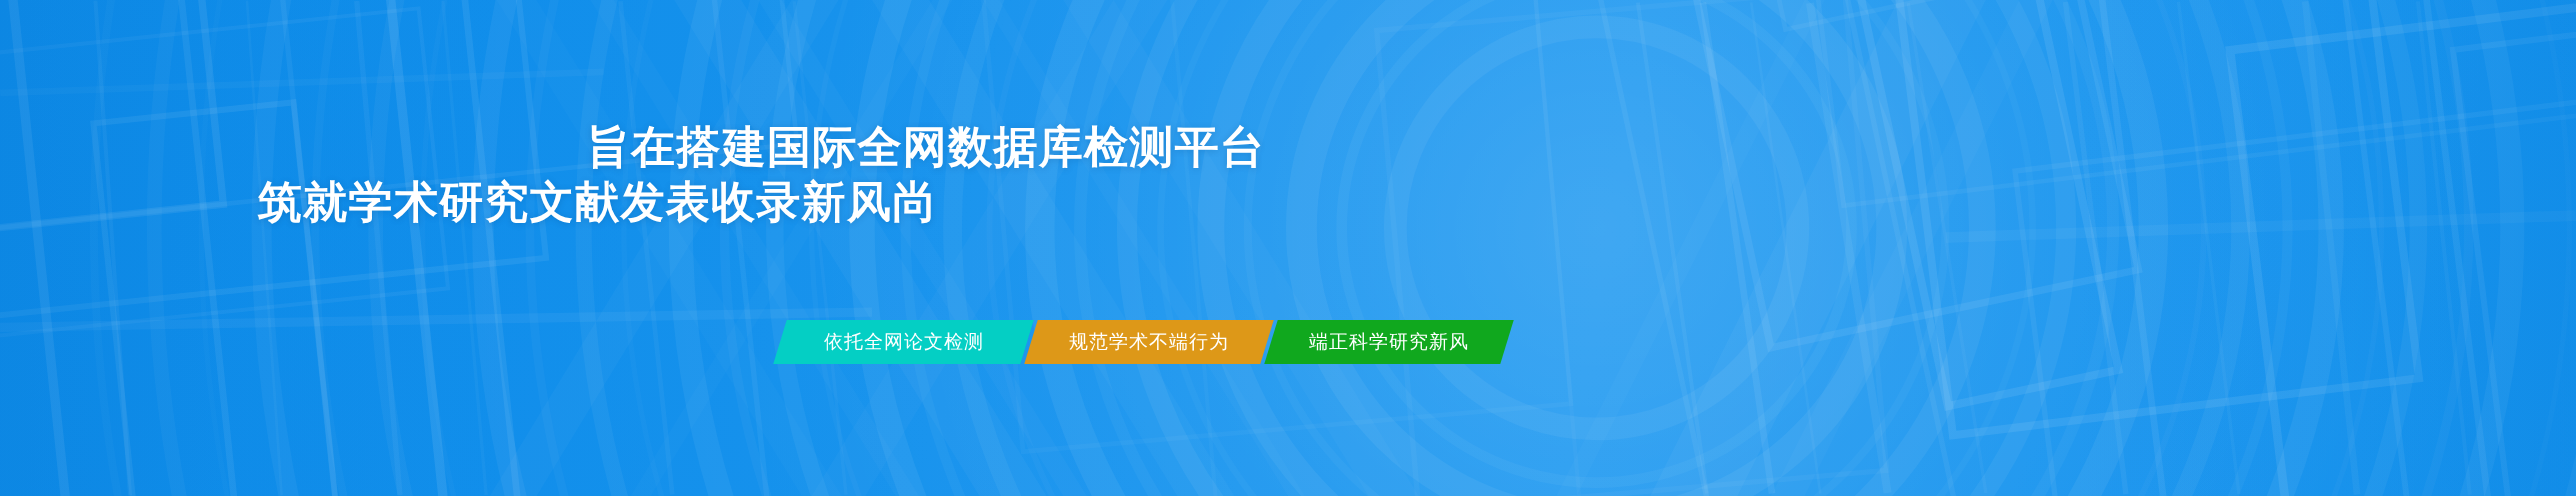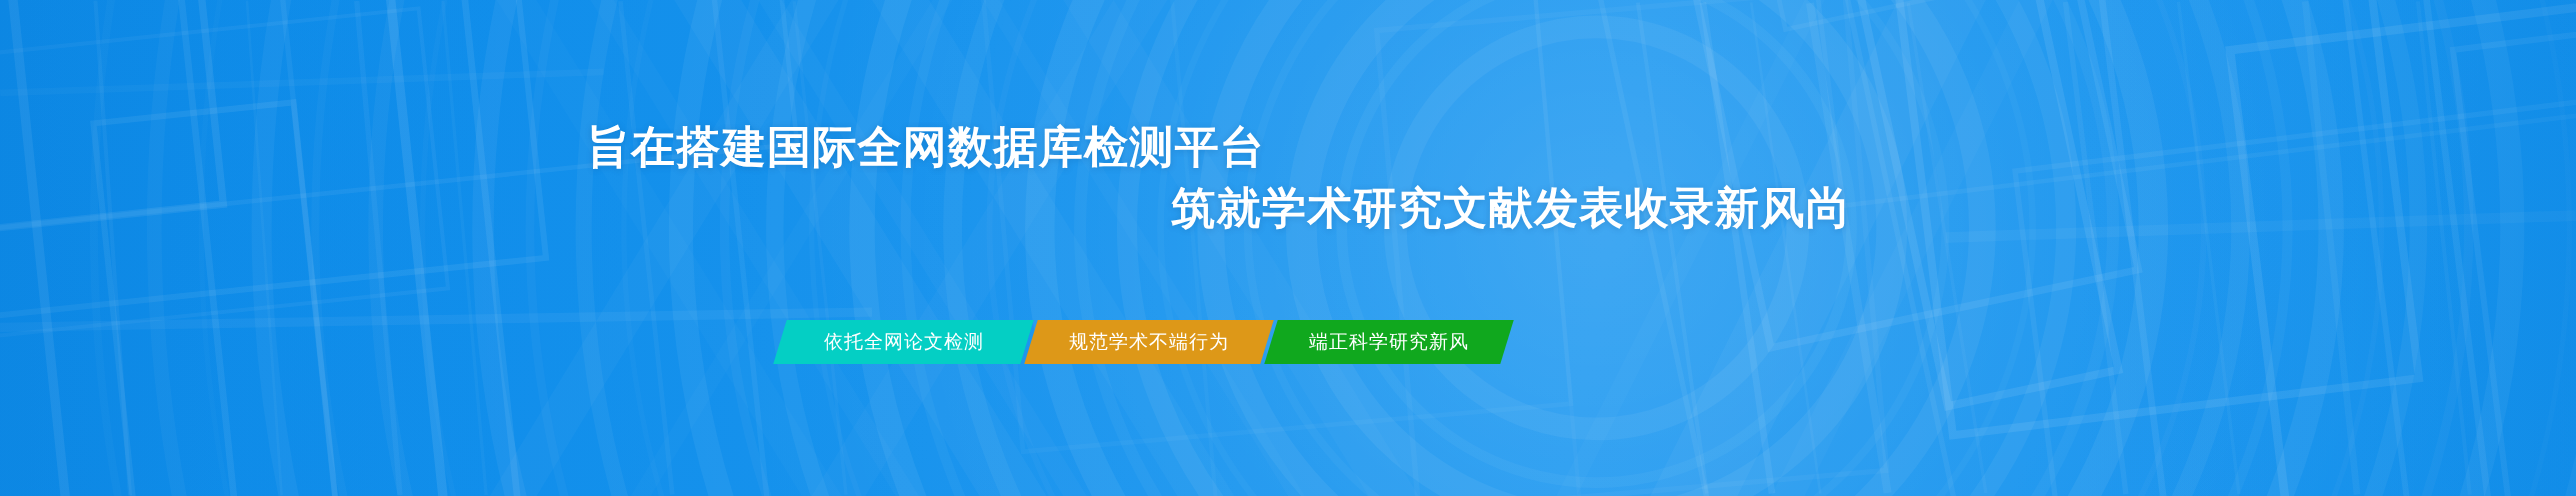--- a/index.html
+++ b/index.html
@@ -77,23 +77,23 @@
     font-weight: bold;
     letter-spacing: 1.3px;
     white-space: nowrap;
     text-shadow: 0 1.3px 6.7px rgba(0,60,120,0.22);
   }
   #headline-line-1 {
     text-align: center;
     padding-left: 0px;
   }
   #headline-line-2 {
-    text-align: right;
+    text-align: left;
     padding-left: 258px;
-    margin-top: 17px;
+    margin-top: 11px;
   }
 
   
   #badge-row {
     position: absolute;
     left: 780px;
     top: 320px;
     height: 44px;
     display: flex;
     z-index: 6;

